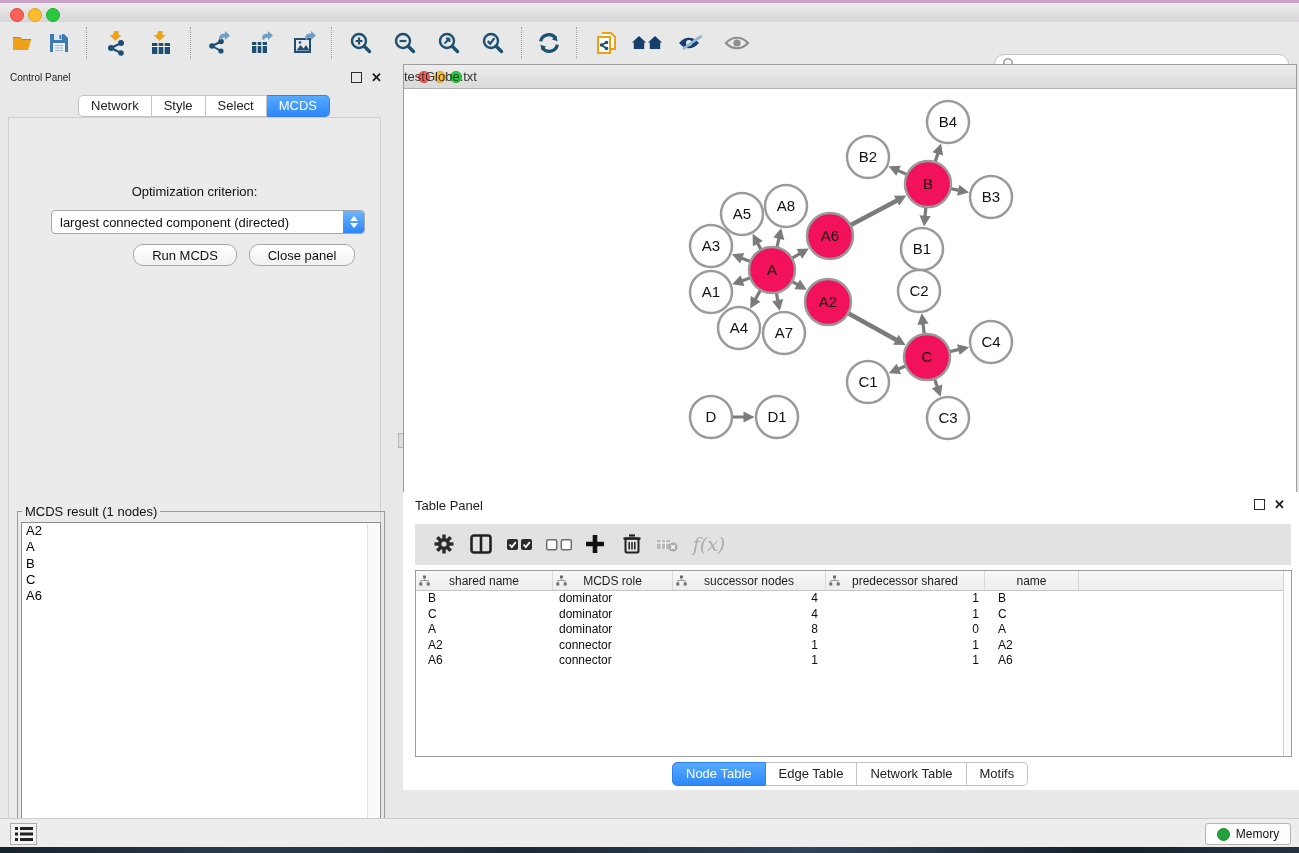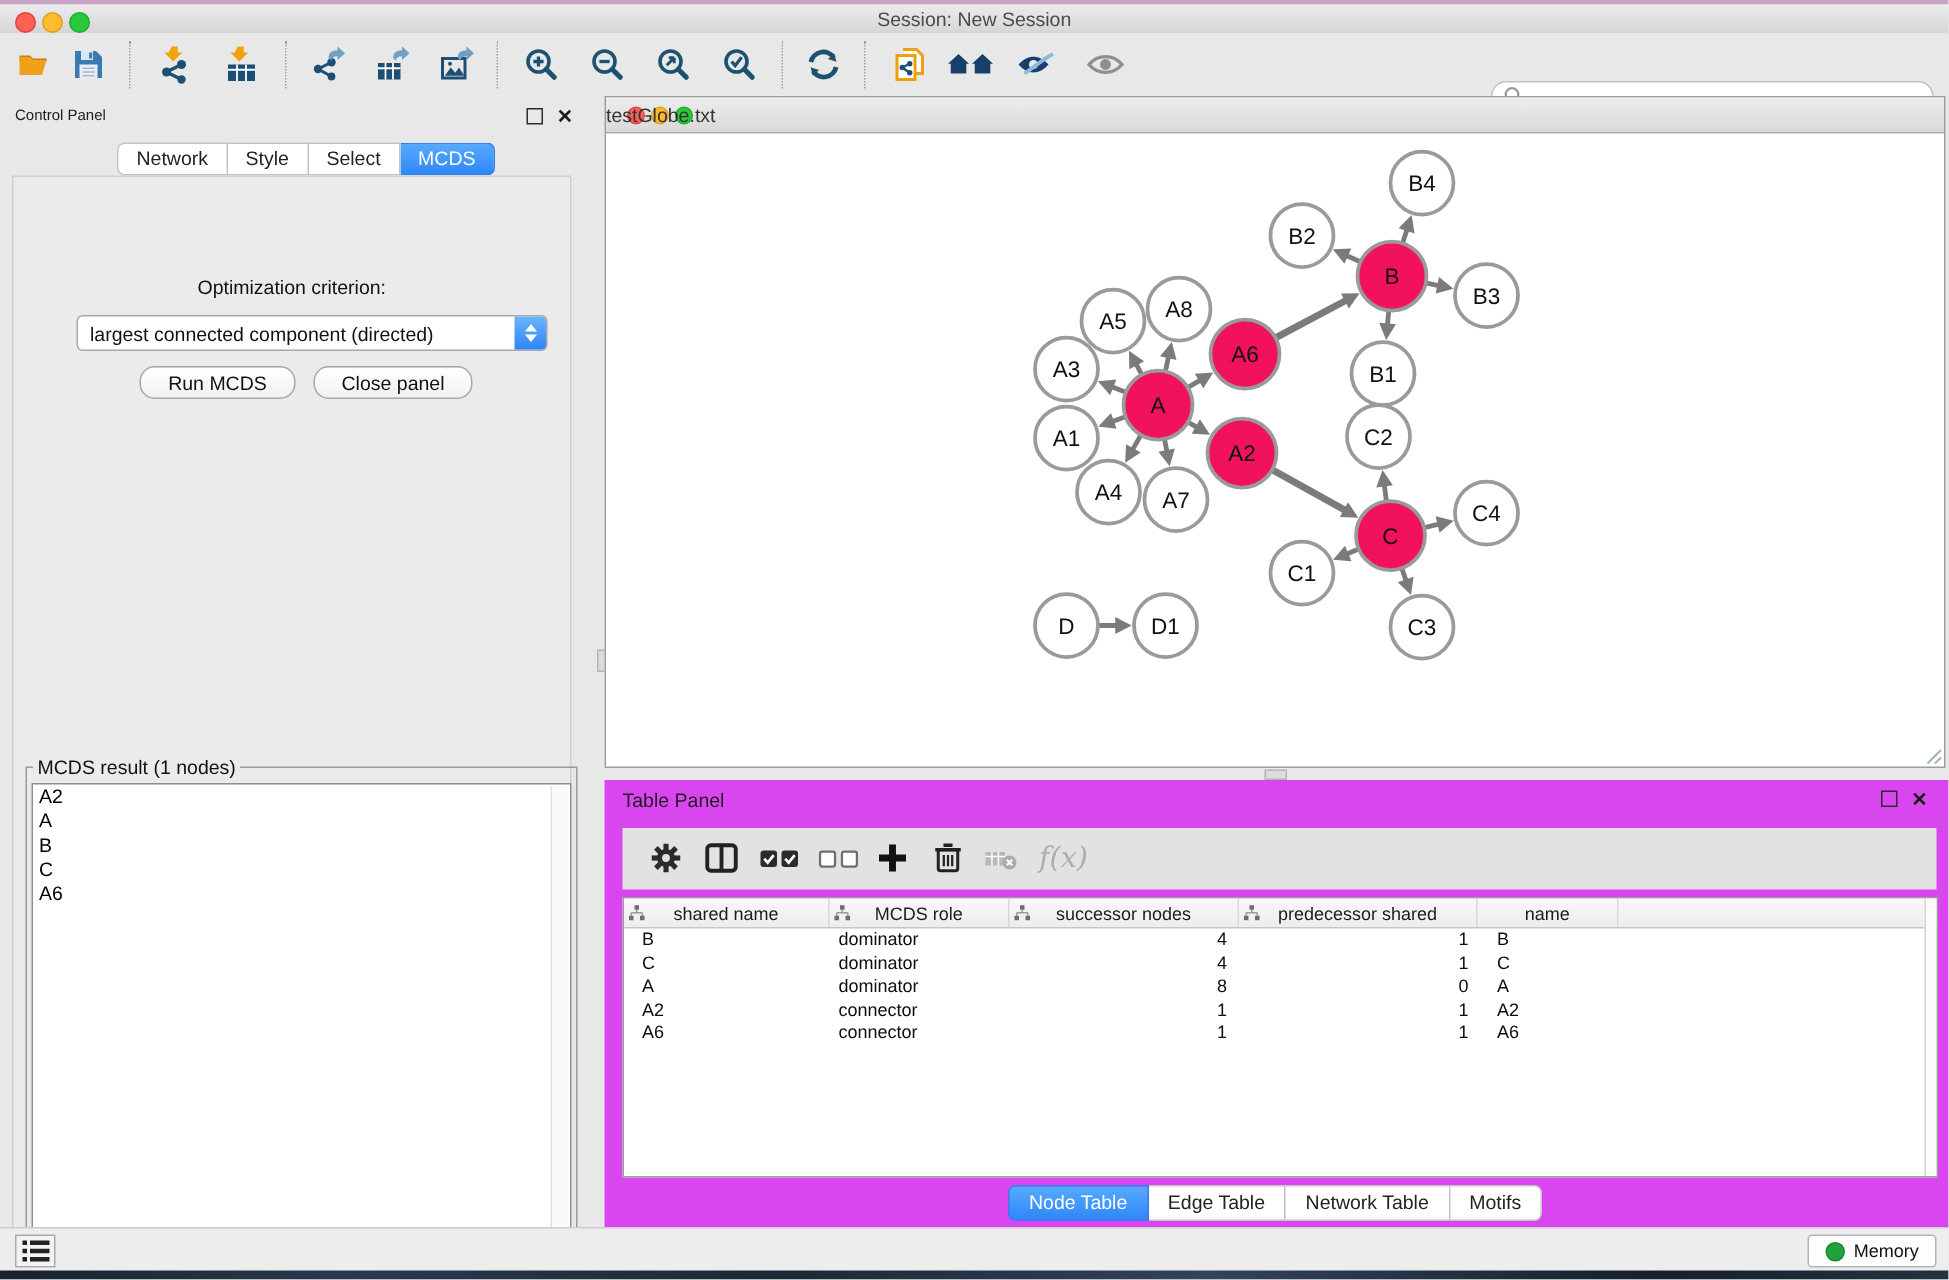--- a/index.html
+++ b/index.html
@@ -53,21 +53,21 @@
     border:1px solid #a8a8a8;border-radius:4px;box-sizing:border-box;display:flex;align-items:center;}
   #criterion .val{flex:1;font-size:13px;padding-left:8px;color:#111;white-space:nowrap;overflow:hidden;}
   #criterion .stepper{width:21px;height:22px;border-radius:0 3px 3px 0;
     background:linear-gradient(#6cb4fe,#2d86f7);display:flex;flex-direction:column;
     align-items:center;justify-content:center;gap:2px;}
   .chev{width:0;height:0;border-left:4px solid transparent;border-right:4px solid transparent;}
   .chev.up{border-bottom:5px solid #fff;}
   .chev.down{border-top:5px solid #fff;}
   .pushbtn{position:absolute;top:126px;height:22px;background:linear-gradient(#ffffff,#f1f1f1);
     border:1px solid #a8a8a8;border-radius:10px;font-size:13px;color:#111;
-    display:flex;align-items:center;justify-content:center;box-sizing:border-box;cursor:default;}
+    display:flex;align-items:center;justify-content:center;box-sizing:border-box;cursor:default;margin-left:40px;}
   #run-btn{left:84px;width:104px;}
   #closepanel-btn{left:200px;width:106px;}
 
   #result-box{position:absolute;left:8px;top:386px;width:366px;height:343px;
     border:1px solid #9a9a9a;margin:0;padding:0;}
   #result-box legend{font-size:13px;color:#111;margin-left:4px;padding:0 3px;}
   #result-list{position:absolute;left:3px;top:3px;right:3px;bottom:3px;background:#fff;
     border:1px solid #8e8e8e;overflow:hidden;}
   .list-item{font-size:13px;line-height:16.3px;padding-left:4px;color:#000;}
   .vtrack{position:absolute;top:1px;bottom:1px;right:1px;width:11px;background:#fafafa;border-left:1px solid #e2e2e2;}
@@ -82,21 +82,21 @@
   #netframe{left:403px;top:64px;width:894px;height:448px;background:#fff;
     border:1px solid #9c9c9c;box-sizing:border-box;}
   #netframe .bar{position:absolute;left:0;top:0;right:0;height:23px;
     background:linear-gradient(#ededed,#d9d9d9);border-bottom:1px solid #b0b0b0;}
   #netframe .bar .title{position:absolute;left:0;right:0;top:4px;font-size:13px;color:#333;}
   #netframe .light{top:6px;width:10px;height:10px;}
   #net-canvas{position:absolute;left:1px;top:23px;}
   #net-resize{position:absolute;right:1px;bottom:1px;width:12px;height:12px;}
 
   
-  #table-panel{left:403px;top:520px;width:896px;height:298px;background:#d946ef;}
+  #table-panel{left:403px;top:492px;width:896px;height:298px;background:#ffffff;}
   #tp-title{position:absolute;left:12px;top:6px;font-size:13px;color:#1d1d1d;}
   #tp-btns{right:14px;top:7px;}
   #tp-toolbar{position:absolute;left:12px;top:32px;width:876px;height:41px;background:#e2e2e2;}
   .tpi{position:absolute;top:7px;width:26px;height:26px;display:flex;align-items:center;justify-content:center;}
   #fx-label{font-family:"DejaVu Serif", serif;font-style:italic;font-size:19px;color:#adadad;}
 
   #dtable{position:absolute;left:12px;top:78px;width:877px;height:187px;background:#fff;
     border:1px solid #9c9c9c;box-sizing:border-box;overflow:hidden;}
   .tgrid{display:grid;grid-template-columns:137px 120px 153px 159px 94px 1fr;}
   #thead{height:19px;background:linear-gradient(#f8f8f8,#ededed);border-bottom:1px solid #c6c6c6;}
@@ -126,21 +126,20 @@
 </style>
 </head>
 <body>
 
 <div id="strip-top" class="abs"></div>
 
 <div id="titlebar" class="abs">
   <span class="light r" style="left:10px"></span>
   <span class="light y" style="left:28px"></span>
   <span class="light g" style="left:46px"></span>
-  <div class="title">Session: New Session</div>
 </div>
 
 <div id="toolbar" class="abs">
   <div class="tbtn" style="left:10px">
     <svg width="26" height="26" viewBox="0 0 26 26">
         <path d="M3 7h7l2 2h9v2H3z" fill="#c97f06"></path>
         <path d="M3 20V8h7l2 2h9l-3 10z" fill="#efa11c"></path>
       </svg>
   </div>
   <div class="tbtn" style="left:46px">

